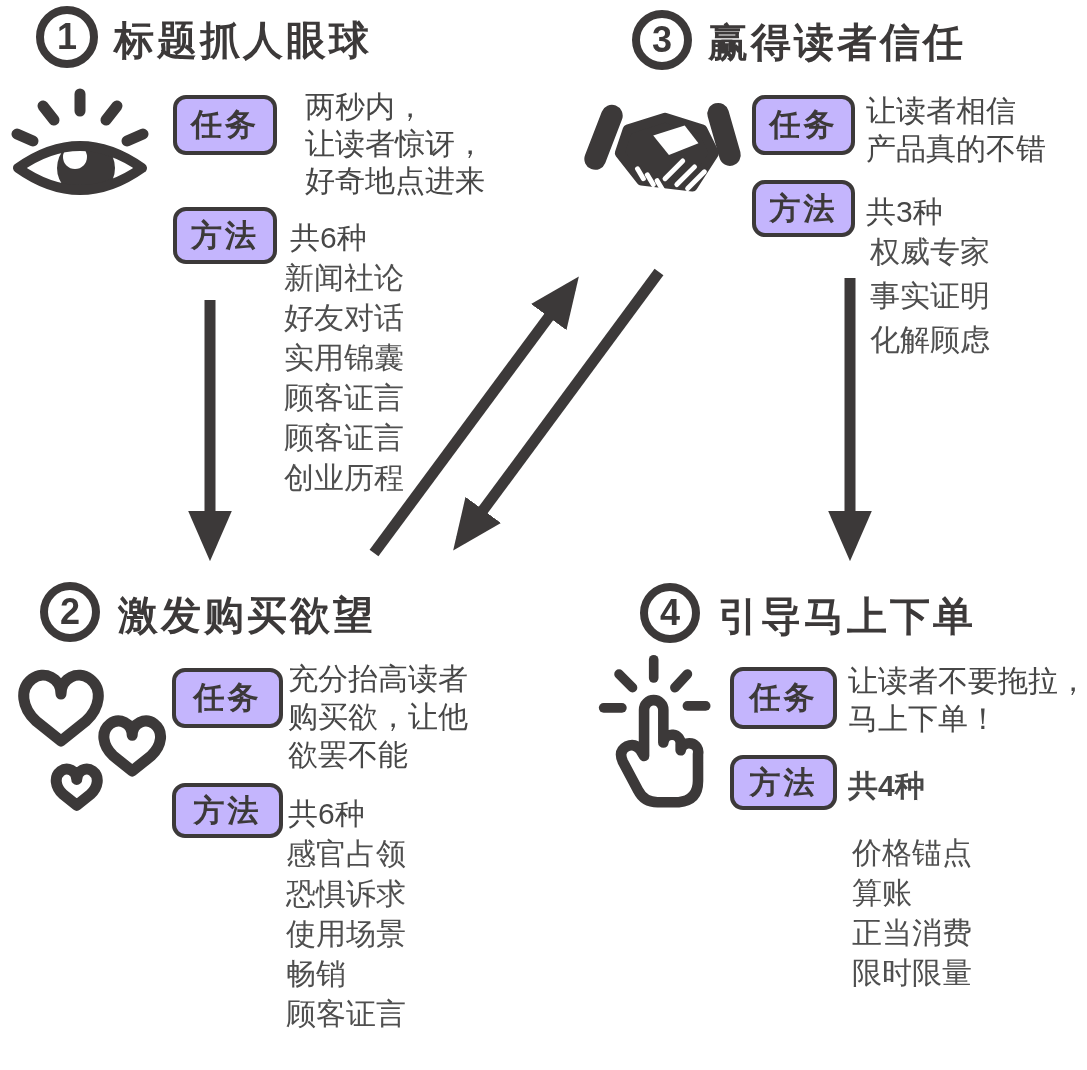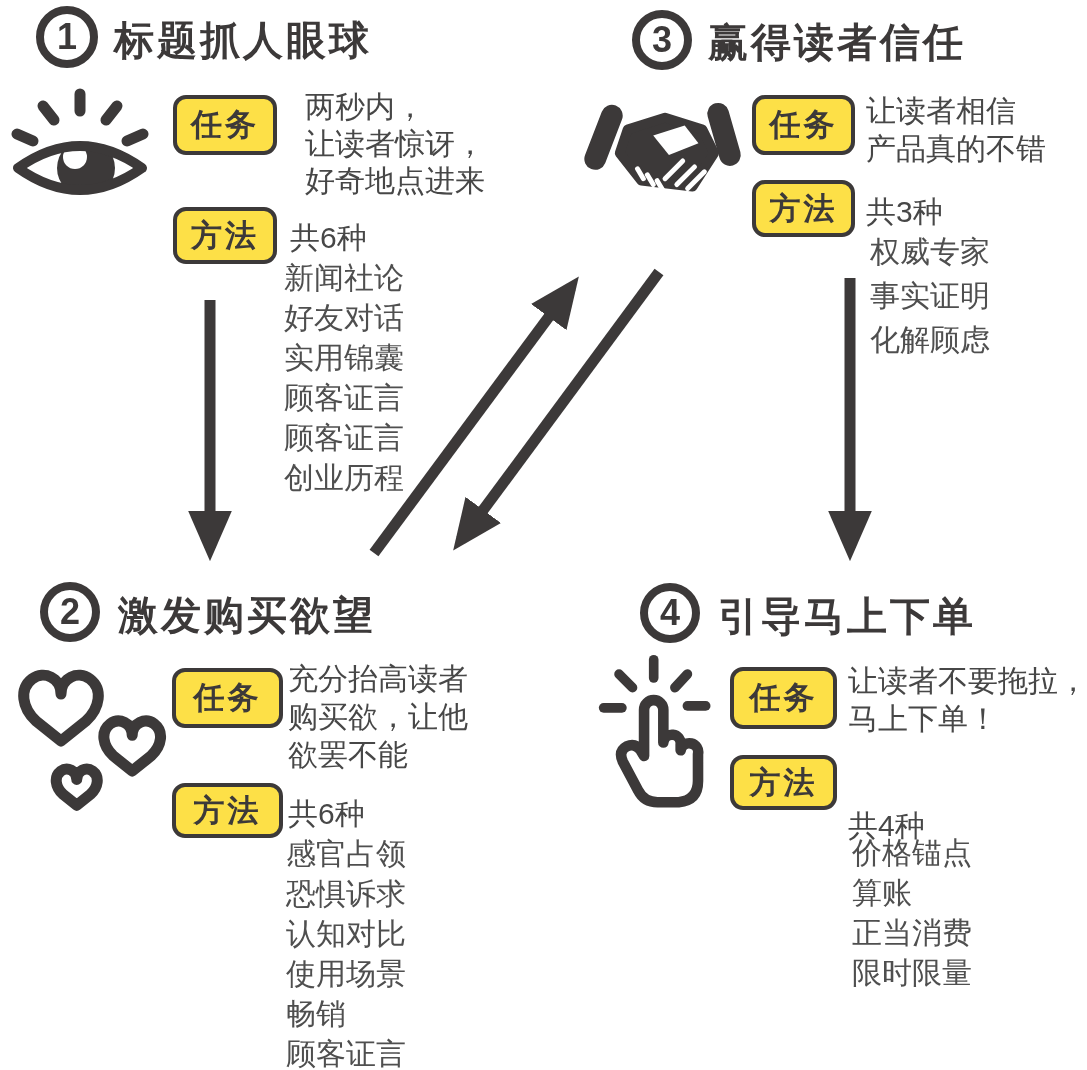--- a/index.html
+++ b/index.html
@@ -14,21 +14,21 @@
     border-radius:50%; display:flex; align-items:center; justify-content:center;
     font-weight:bold; font-size:36px; color:var(--ink); background:#fff;
   }
   .title {
     position:absolute; font-size:40px; font-weight:bold; color:var(--ink);
     letter-spacing:3px; white-space:nowrap;
   }
   .tagbox {
     position:absolute; border:4px solid var(--ink); border-radius:13px;
     display:flex; align-items:center; justify-content:center;
-    font-size:31px; font-weight:bold; color:var(--ink); letter-spacing:3px; background:#fde047;
+    font-size:31px; font-weight:bold; color:var(--ink); letter-spacing:3px; background:#c4b5fd;
   }
   .blocktext { position:absolute; font-size:30px; color:#474747; line-height:37px; white-space:nowrap; }
   .count { position:absolute; font-size:30px; color:#474747; white-space:nowrap; }
   .mlist { position:absolute; font-size:30px; color:#4f4f4f; }
   .mlist div { height:40px; display:flex; align-items:center; white-space:nowrap; }
   .mlist.tall div { height:44px; }
   .icon { position:absolute; }
   svg { display:block; }
   #arrows { position:absolute; left:0; top:0; pointer-events:none; }
 </style>
@@ -149,21 +149,20 @@
     <div>欲罢不能</div>
   </div>
 
   <div class="tagbox" style="left:172px; top:783px; width:111px; height:55px;">
     <span>方法</span>
   </div>
   <div class="count" style="left:288px; top:794px;">共6种</div>
   <div class="mlist" style="left:286px; top:834px;">
     <div>感官占领</div>
     <div>恐惧诉求</div>
-    <div>认知对比</div>
     <div>使用场景</div>
     <div>畅销</div>
     <div>顾客证言</div>
   </div>
 
   <div class="numcircle" style="left:640px; top:583px; width:60px; height:60px;">
     <span>4</span>
   </div>
   <div class="title" style="left:718px; top:589px;">引导马上下单</div>
 
@@ -184,21 +183,21 @@
     <span>任务</span>
   </div>
   <div class="blocktext" style="left:848px; top:662px; line-height:38px;">
     <div>让读者不要拖拉，</div>
     <div>马上下单！</div>
   </div>
 
   <div class="tagbox" style="left:730px; top:755px; width:107px; height:55px;">
     <span>方法</span>
   </div>
-  <div class="count" style="left:848px; top:806px;">共4种</div>
+  <div class="count" style="left:848px; top:766px;font-weight:bold;">共4种</div>
   <div class="mlist" style="left:852px; top:833px;">
     <div>价格锚点</div>
     <div>算账</div>
     <div>正当消费</div>
     <div>限时限量</div>
   </div>
 
   <svg id="arrows" width="1087" height="1070" viewBox="0 0 1087 1070">
     <defs>
       <marker id="ah" markerWidth="4.6" markerHeight="4" refX="3.4" refY="2" orient="auto" markerUnits="strokeWidth">

